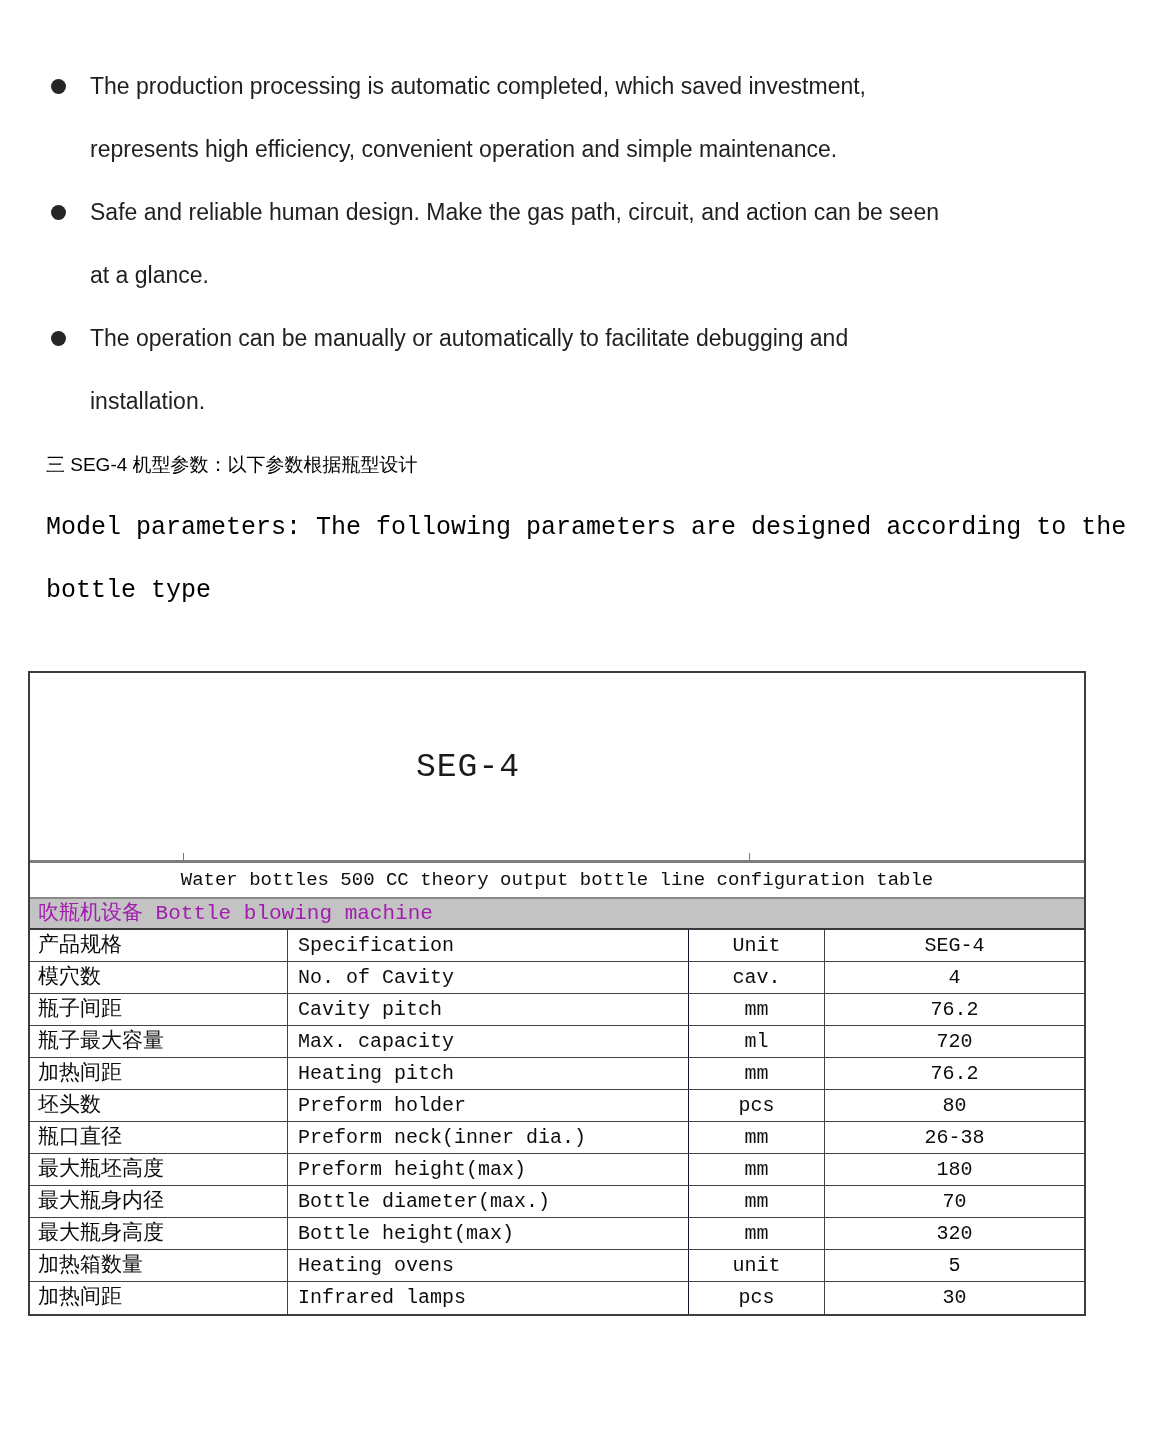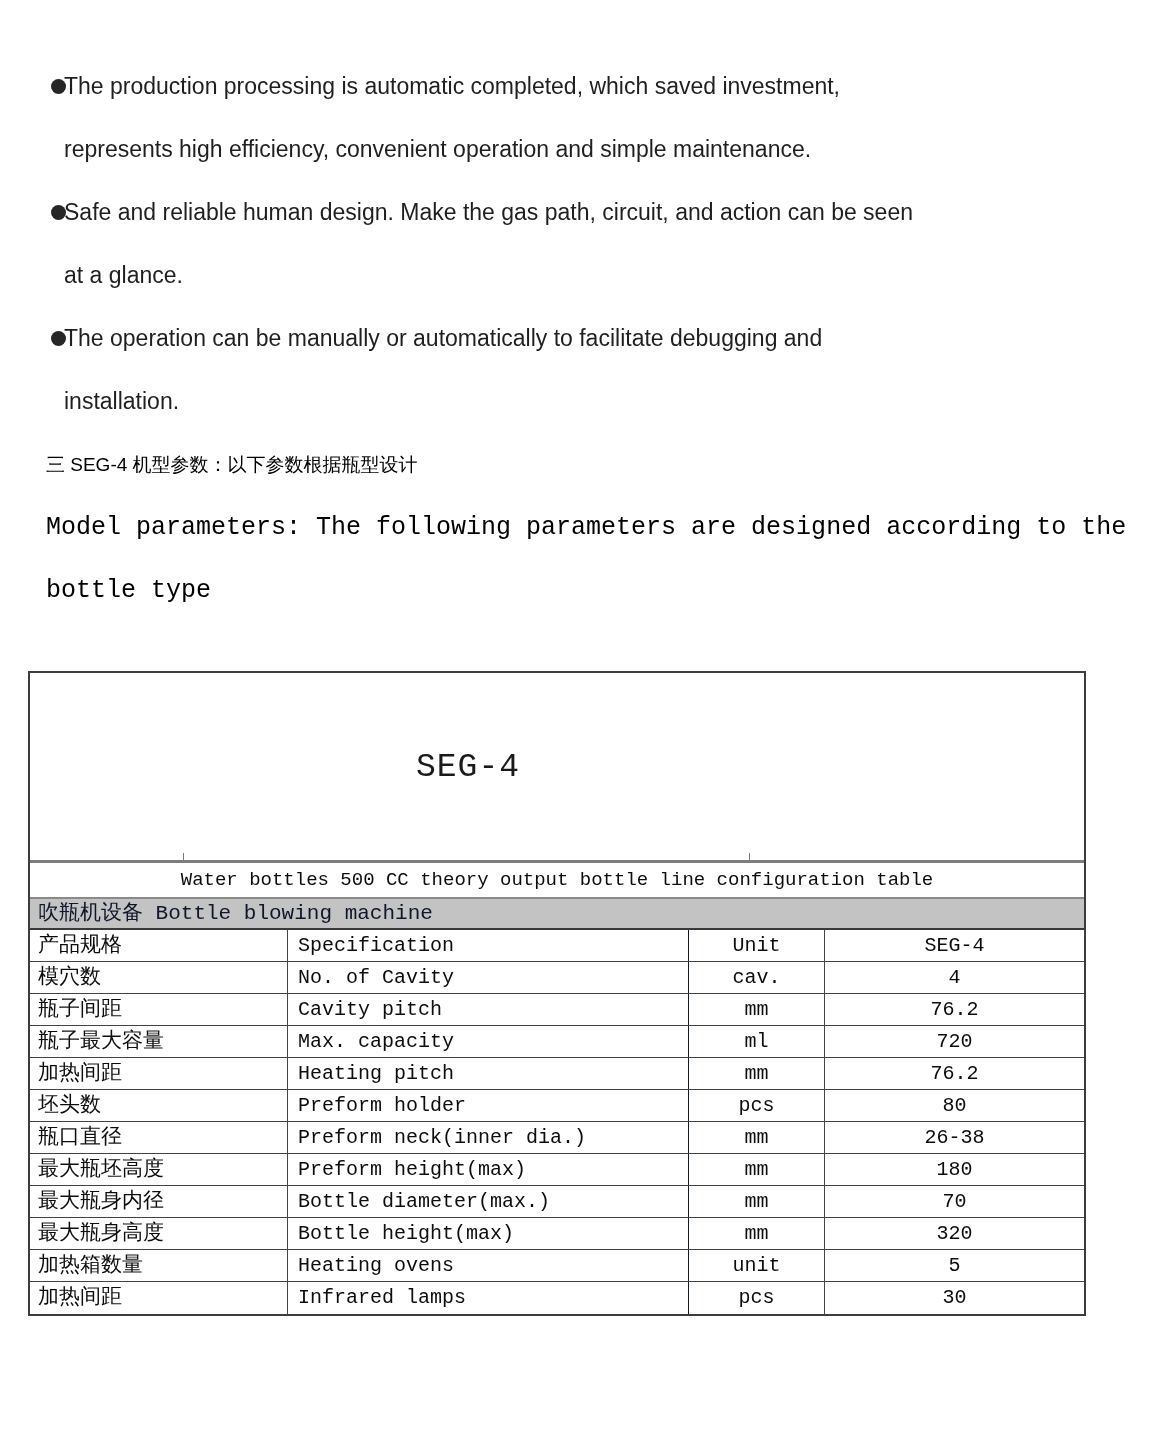--- a/index.html
+++ b/index.html
@@ -14,21 +14,21 @@
     overflow: hidden;
   }
   
   .doc-lines { padding-top: 55px; }
   .ln {
     height: 63px; line-height: 63px;
     font-size: 23px;
     white-space: nowrap;
   }
   .bullet { position: relative; }
-  .bullet .bl { padding-left: 64px; }
+  .bullet .bl { padding-left: 90px; }
   .dot {
     position: absolute; left: 51px; top: 24px;
     width: 15px; height: 15px; border-radius: 50%;
     background: #262626;
   }
   .bullet.maroon .dot { background: #2f0d0d; }
   .heading-cn .ln {
     padding-left: 46px;
     font-weight: 400; font-size: 19px; color: #000;
   }
@@ -71,21 +71,21 @@
     text-align: center;
     font-size: 19px;
     border-bottom: 2px solid #8a8a8a;
   }
   .section-row {
     height: 29px; line-height: 29px;
     background: #c3c3c3;
     padding-left: 8px;
     font-size: 21px;
     border-bottom: 2px solid #3a3a3a;
-    color: #0f172a;
+    color: #a21caf;
   }
   .trow {
     display: flex;
     height: 32px;
     box-sizing: border-box;
     border-bottom: 1px solid #424242;
   }
   .trow:last-child { border-bottom: none; }
   .tcell {
     box-sizing: border-box;

